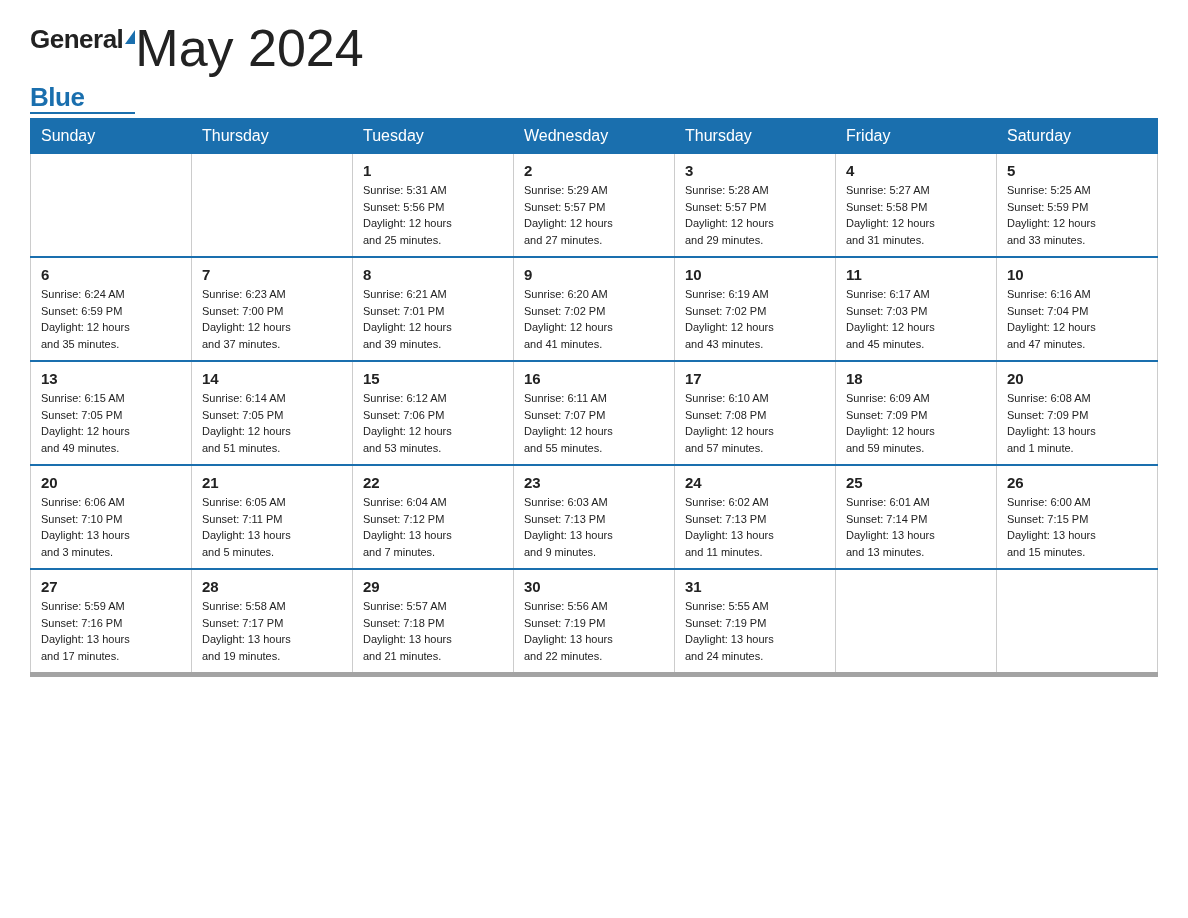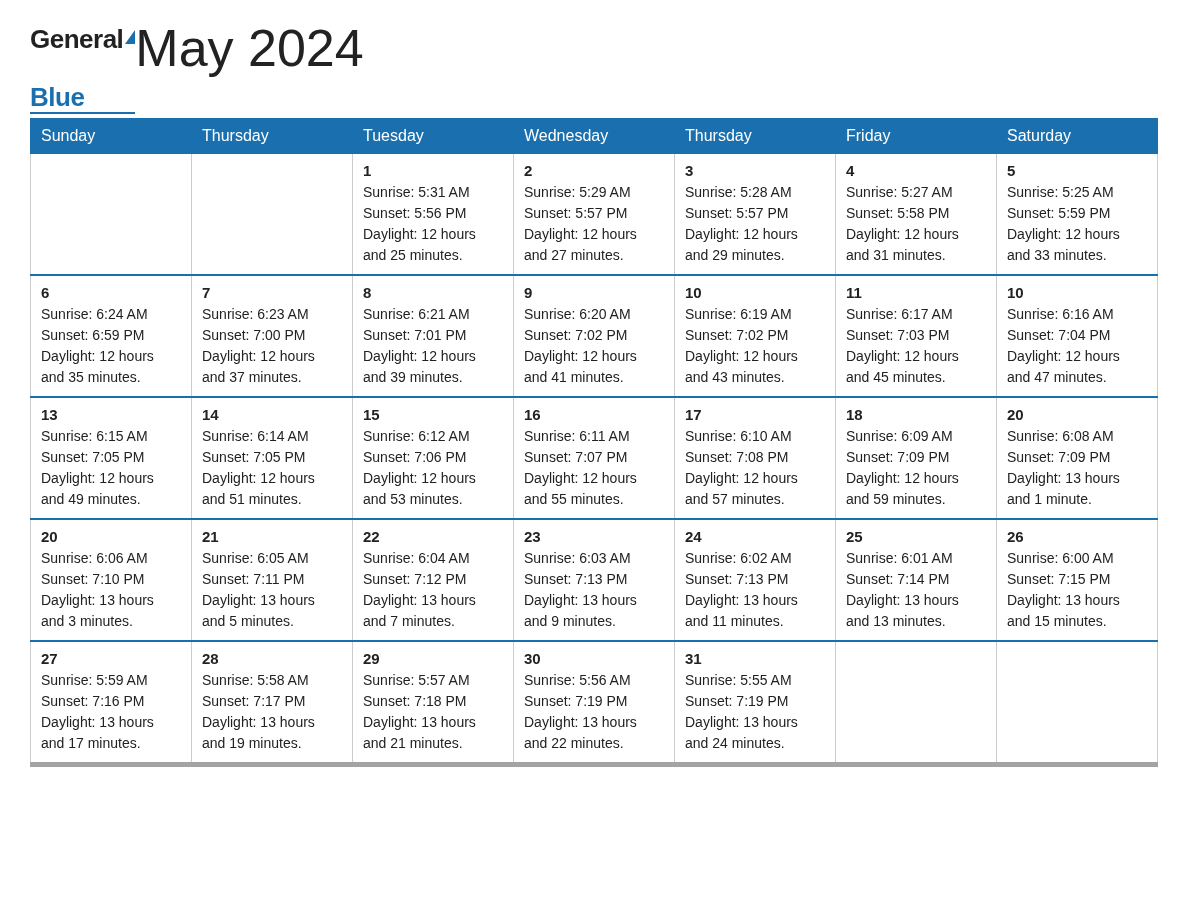--- a/index.html
+++ b/index.html
@@ -91,21 +91,21 @@
       width: 14.28%;
       min-height: 90px;
     }
     .calendar tbody tr td .day-num {
       font-size: 15px;
       font-weight: bold;
       display: block;
       margin-bottom: 3px;
     }
     .calendar tbody tr td .day-info {
-      font-size: 14px;
+      font-size: 11px;
       line-height: 1.5;
       color: #222;
     }
     .calendar tbody tr {
       border-bottom: 2px solid #1a6fae;
     }
     .calendar tbody tr:last-child {
       border-bottom: 5px solid #a3a3a3;
     }
     .empty-cell {

